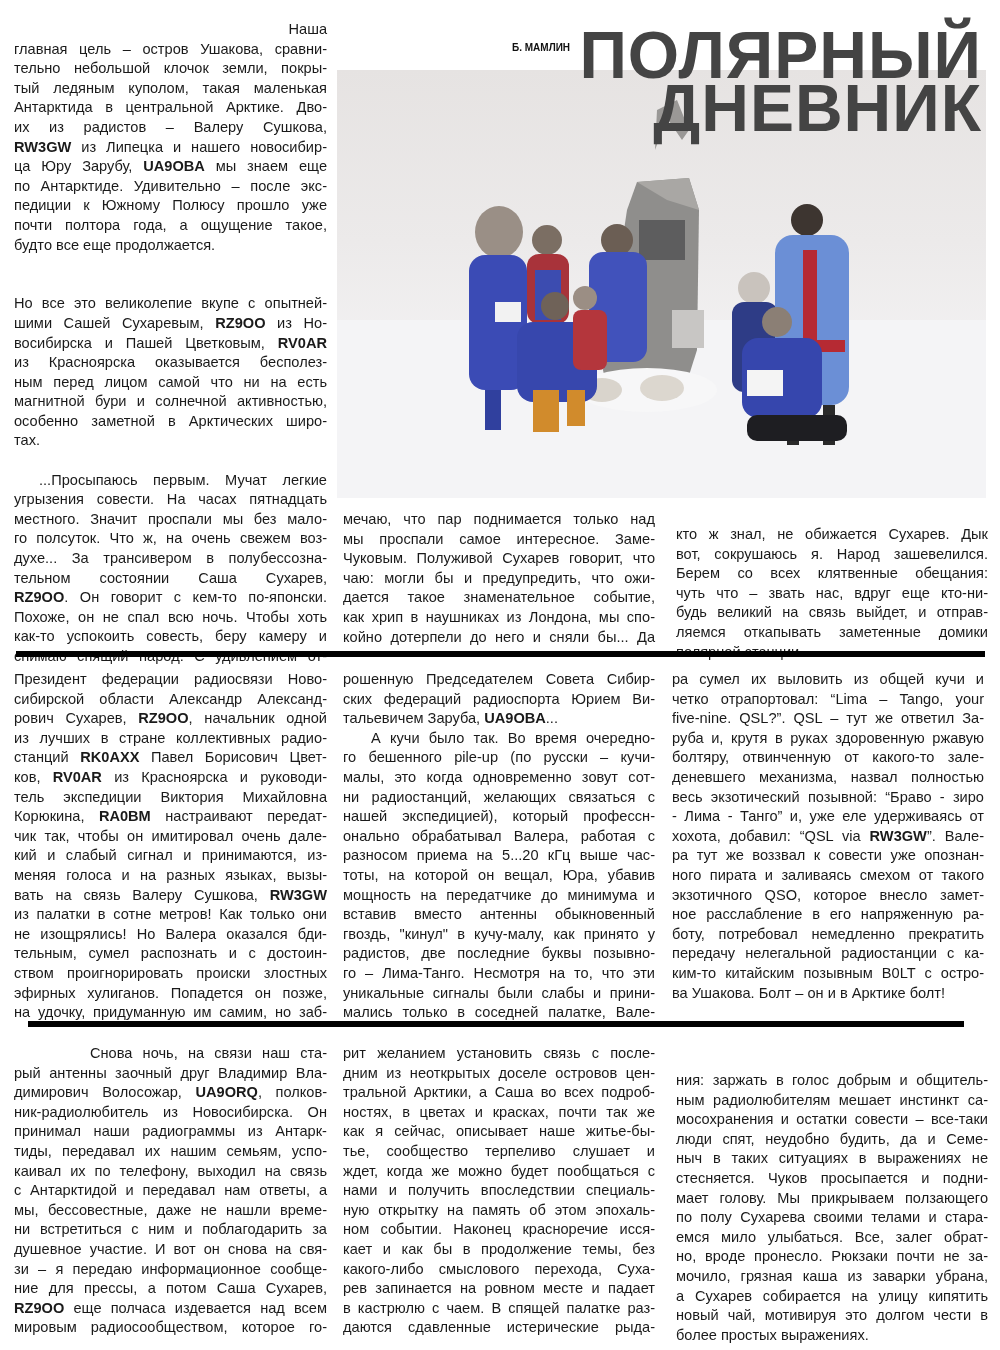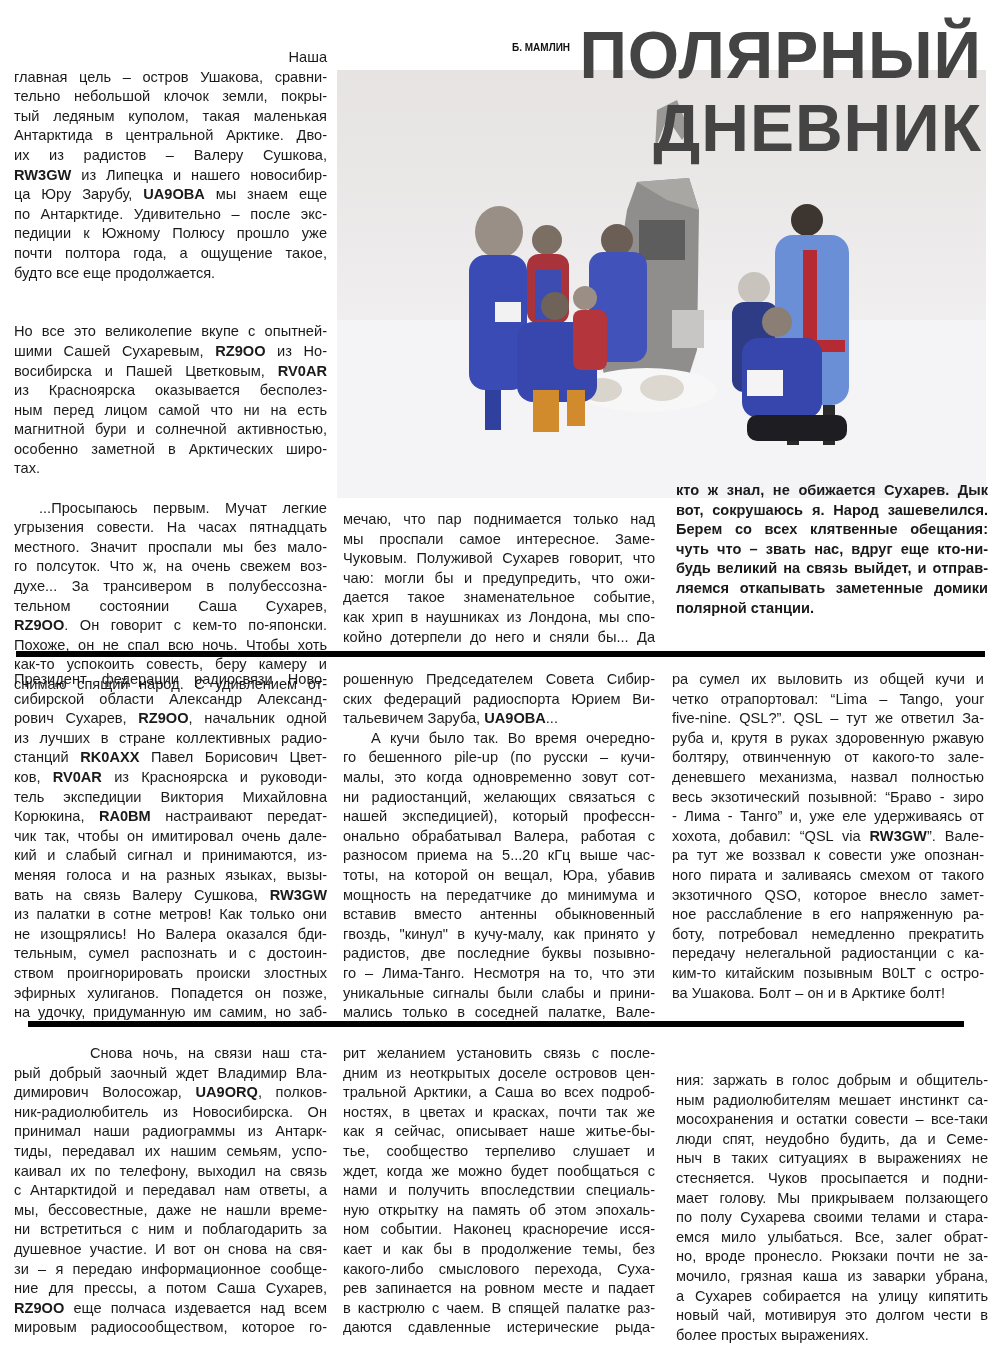--- a/index.html
+++ b/index.html
@@ -1,21 +1,21 @@
 <!DOCTYPE html>
 <html><head>
   <meta charset="utf-8">
   <style>
     html, body { margin: 0; padding: 0; background: #ffffff; }
     body { width: 1000px; height: 1350px; position: relative; overflow: hidden;
            font-family: "Liberation Sans", sans-serif; color: #1a1a1a; }
     .col { position: absolute; font-size: 14.6px; line-height: 19.6px; }
     .col .ln { display: block; white-space: nowrap; text-align: justify; text-align-last: justify; height: 19.6px; }
     .col .ln.last { text-align-last: left; }
-    .col .ln.right { text-align: right; text-align-last: right; margin-top: 28px; }
+    .col .ln.right { text-align: right; text-align-last: right; }
     .col .ln.indent { padding-left: 28px; }
     .col .ln.indent2 { padding-left: 76px; }
     .col .ln.indent3 { padding-left: 25px; }
     .col b { font-weight: bold; }
     .gap { display: block; height: 19.6px; }
     .rule { position: absolute; background: #000; height: 6px; }
     .title { position: absolute; font-weight: bold; color: #444444; font-size: 66px; line-height: 72px;
              letter-spacing: 1px; text-align: right; font-family: "Liberation Sans", sans-serif; }
     .author { position: absolute; font-weight: bold; font-size: 10px; color: #111; }
     .photo { position: absolute; left: 337px; top: 70px; width: 649px; height: 428px; overflow: hidden;
@@ -81,21 +81,21 @@
     <g>
       <circle cx="440" cy="252" r="15" fill="#8b7f75"></circle>
       <rect x="405" y="268" width="80" height="80" rx="16" fill="#3646ad"></rect>
       <rect x="410" y="345" width="100" height="26" rx="10" fill="#1e1e22"></rect>
       <rect x="410" y="300" width="36" height="26" fill="#f4f4f4"></rect>
     </g>
 
   </svg>
 </div>
 <div class="title" style="right:18px; top:19px;">ПОЛЯРНЫЙ</div>
-<div class="title" style="right:18px; top:72px;margin-top:20px;">ДНЕВНИК</div>
+<div class="title" style="right:18px; top:72px;">ДНЕВНИК</div>
 
 <div class="col" style="left:14px; top:20px; width:313px;" id="s1c1">
     <span class="ln right">Наша</span>
     <span class="ln">главная цель – остров Ушакова, сравни-</span>
     <span class="ln">тельно небольшой клочок земли, покры-</span>
     <span class="ln">тый ледяным куполом, такая маленькая</span>
     <span class="ln">Антарктида в центральной Арктике. Дво-</span>
     <span class="ln">их из радистов – Валеру Сушкова,</span>
     <span class="ln"><b>RW3GW</b> из Липецка и нашего новосибир-</span>
     <span class="ln">ца Юру Зарубу, <b>UA9OBA</b> мы знаем еще</span>
@@ -127,21 +127,21 @@
   </div>
 <div class="col" style="left:343px; top:510px; width:312px;" id="s1c2">
     <span class="ln">мечаю, что пар поднимается только над</span>
     <span class="ln">мы проспали самое интересное. Заме-</span>
     <span class="ln">Чуковым. Полуживой Сухарев говорит, что</span>
     <span class="ln">чаю: могли бы и предупредить, что ожи-</span>
     <span class="ln">дается такое знаменательное событие,</span>
     <span class="ln">как хрип в наушниках из Лондона, мы спо-</span>
     <span class="ln">койно дотерпели до него и сняли бы... Да</span>
   </div>
-<div class="col" style="left:676px; top:481px; width:312px;font-weight:bold;" id="s1c3">
+<div class="col" style="left:676px; top:525px; width:312px;" id="s1c3">
     <span class="ln">кто ж знал, не обижается Сухарев. Дык</span>
     <span class="ln">вот, сокрушаюсь я. Народ зашевелился.</span>
     <span class="ln">Берем со всех клятвенные обещания:</span>
     <span class="ln">чуть что – звать нас, вдруг еще кто-ни-</span>
     <span class="ln">будь великий на связь выйдет, и отправ-</span>
     <span class="ln">ляемся откапывать заметенные домики</span>
     <span class="ln last">полярной станции.</span>
   </div>
 
 <div class="rule" style="left:16px; top:651px; width:969px;"></div>
@@ -203,21 +203,21 @@
     <span class="ln">боту, потребовал немедленно прекратить</span>
     <span class="ln">передачу нелегальной радиостанции с ка-</span>
     <span class="ln">ким-то китайским позывным B0LT с остро-</span>
     <span class="ln last">ва Ушакова. Болт – он и в Арктике болт!</span>
   </div>
 
 <div class="rule" style="left:28px; top:1021px; width:936px;"></div>
 
 <div class="col" style="left:14px; top:1044px; width:313px;" id="s3c1">
     <span class="ln indent2">Снова ночь, на связи наш ста-</span>
-    <span class="ln">рый добрый заочный ждет Владимир Вла-</span>
+    <span class="ln">рый антенны заочный друг Владимир Вла-</span>
     <span class="ln">димирович Волосожар, <b>UA9ORQ</b>, полков-</span>
     <span class="ln">ник-радиолюбитель из Новосибирска. Он</span>
     <span class="ln">принимал наши радиограммы из Антарк-</span>
     <span class="ln">тиды, передавал их нашим семьям, успо-</span>
     <span class="ln">каивал их по телефону, выходил на связь</span>
     <span class="ln">с Антарктидой и передавал нам ответы, а</span>
     <span class="ln">мы, бессовестные, даже не нашли време-</span>
     <span class="ln">ни встретиться с ним и поблагодарить за</span>
     <span class="ln">душевное участие. И вот он снова на свя-</span>
     <span class="ln">зи – я передаю информационное сообще-</span>

